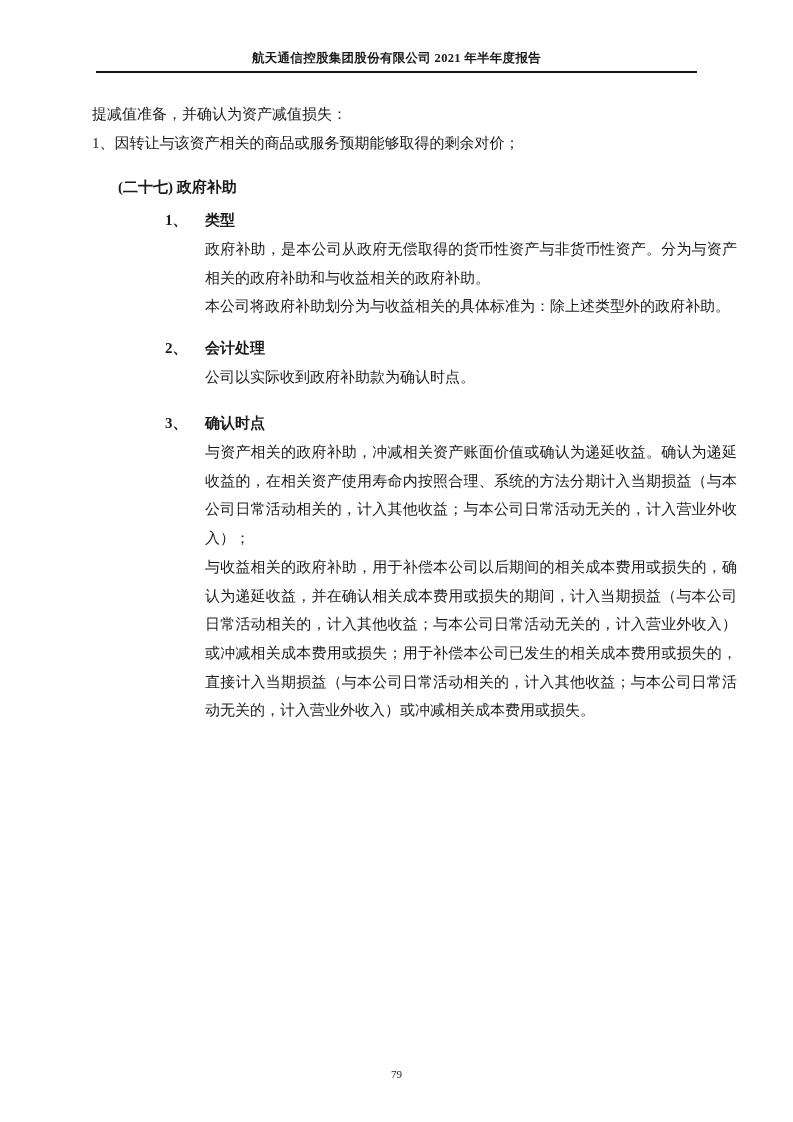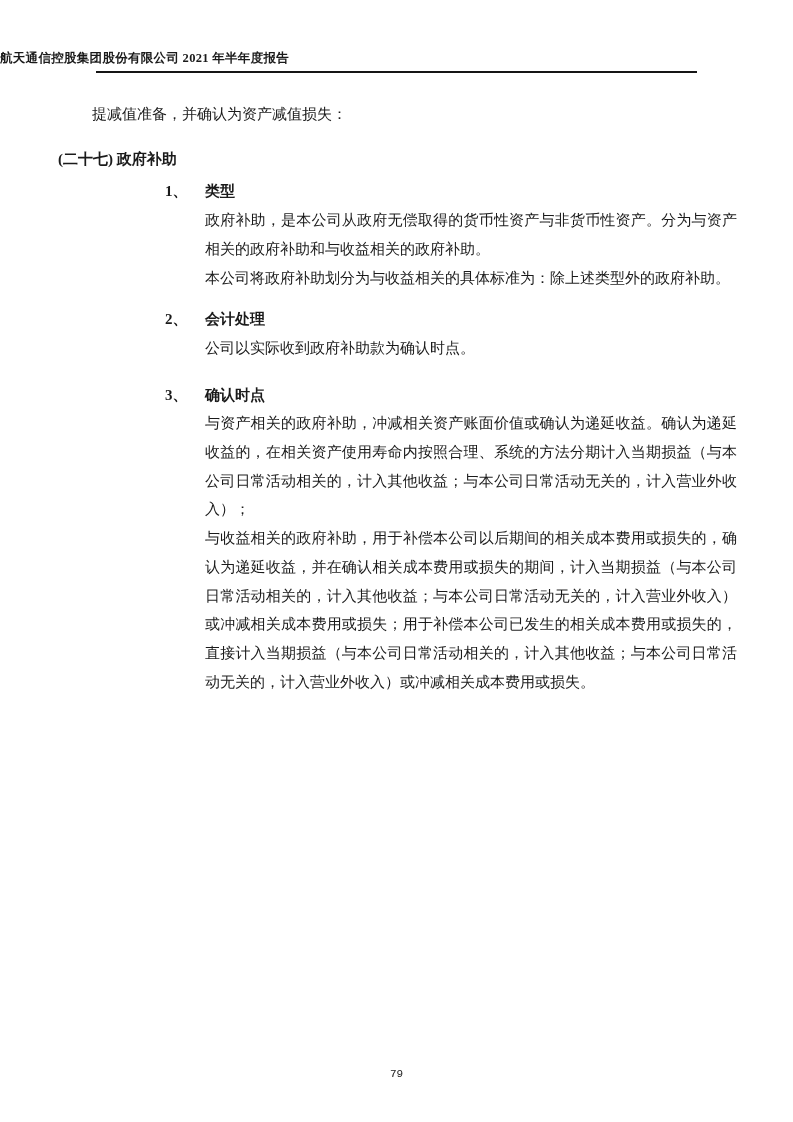--- a/index.html
+++ b/index.html
@@ -11,20 +11,21 @@
     width: 793px;
     height: 1122px;
     position: relative;
     font-family: "Liberation Serif", "DejaVu Serif", serif;
     color: #1a1a1a;
     overflow: hidden;
   }
   
   .page-header {
     padding-top: 50px;
+    text-align: center;
     font-size: 12.5px;
     font-weight: bold;
     line-height: 16px;
     letter-spacing: 0.3px;
   }
   .header-rule {
     margin: 5px 96px 0 96px;
     border-top: 2px solid #151515;
     height: 0;
   }
@@ -34,21 +35,21 @@
     line-height: 28.7px;
   }
   .doc-body p {
     margin: 0;
     text-align: justify;
   }
   .intro {
     margin: 27px 117px 0 92px;
   }
   .section-heading {
-    margin: 16px 117px 0 58px;
+    margin: 16px 117px 0 118px;
     font-size: 15px;
     font-weight: bold;
     line-height: 28.7px;
   }
   .item {
     margin: 0;
   }
   .item-head {
     display: flex;
     margin-left: 165px;
@@ -66,37 +67,38 @@
   .item-2 { margin-top: 13px; }
   .item-3 { margin-top: 18px; }
   .gap-before { margin-top: 21px !important; }
   
   .page-footer {
     position: absolute;
     top: 1068px;
     left: 0;
     width: 100%;
     text-align: center;
-    font-family: Liberation Mono, monospace;
+    font-family: Liberation Serif, serif;
     font-size: 11px;
     color: #222;
   }
 </style>
 </head>
 <body>
 
 <header class="page-header">
   <div>航天通信控股集团股份有限公司 2021 年半年度报告</div>
 </header>
 <div class="header-rule"></div>
 
 <main class="doc-body">
 
   <div class="intro">
     <p>提减值准备，并确认为资产减值损失：</p>
+    <p>1、因转让与该资产相关的商品或服务预期能够取得的剩余对价；</p>
   </div>
 
   <h2 class="section-heading">(二十七) 政府补助</h2>
 
   <section class="item item-1">
     <div class="item-head">
       <span class="item-number">1、</span>
       <span class="item-title">类型</span>
     </div>
     <div class="item-body">

